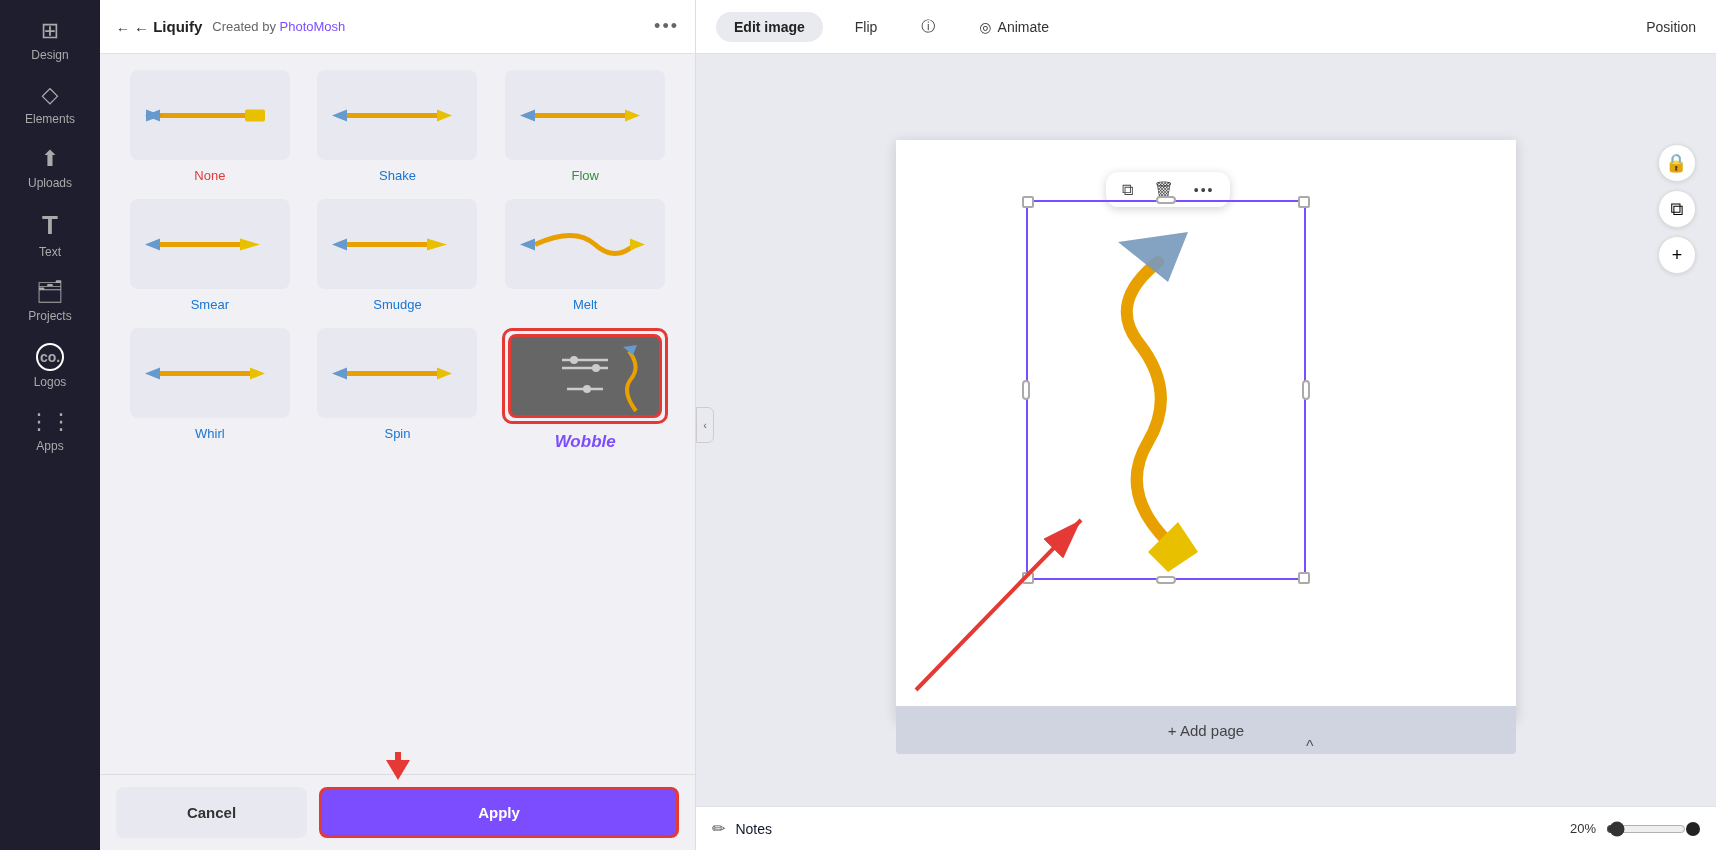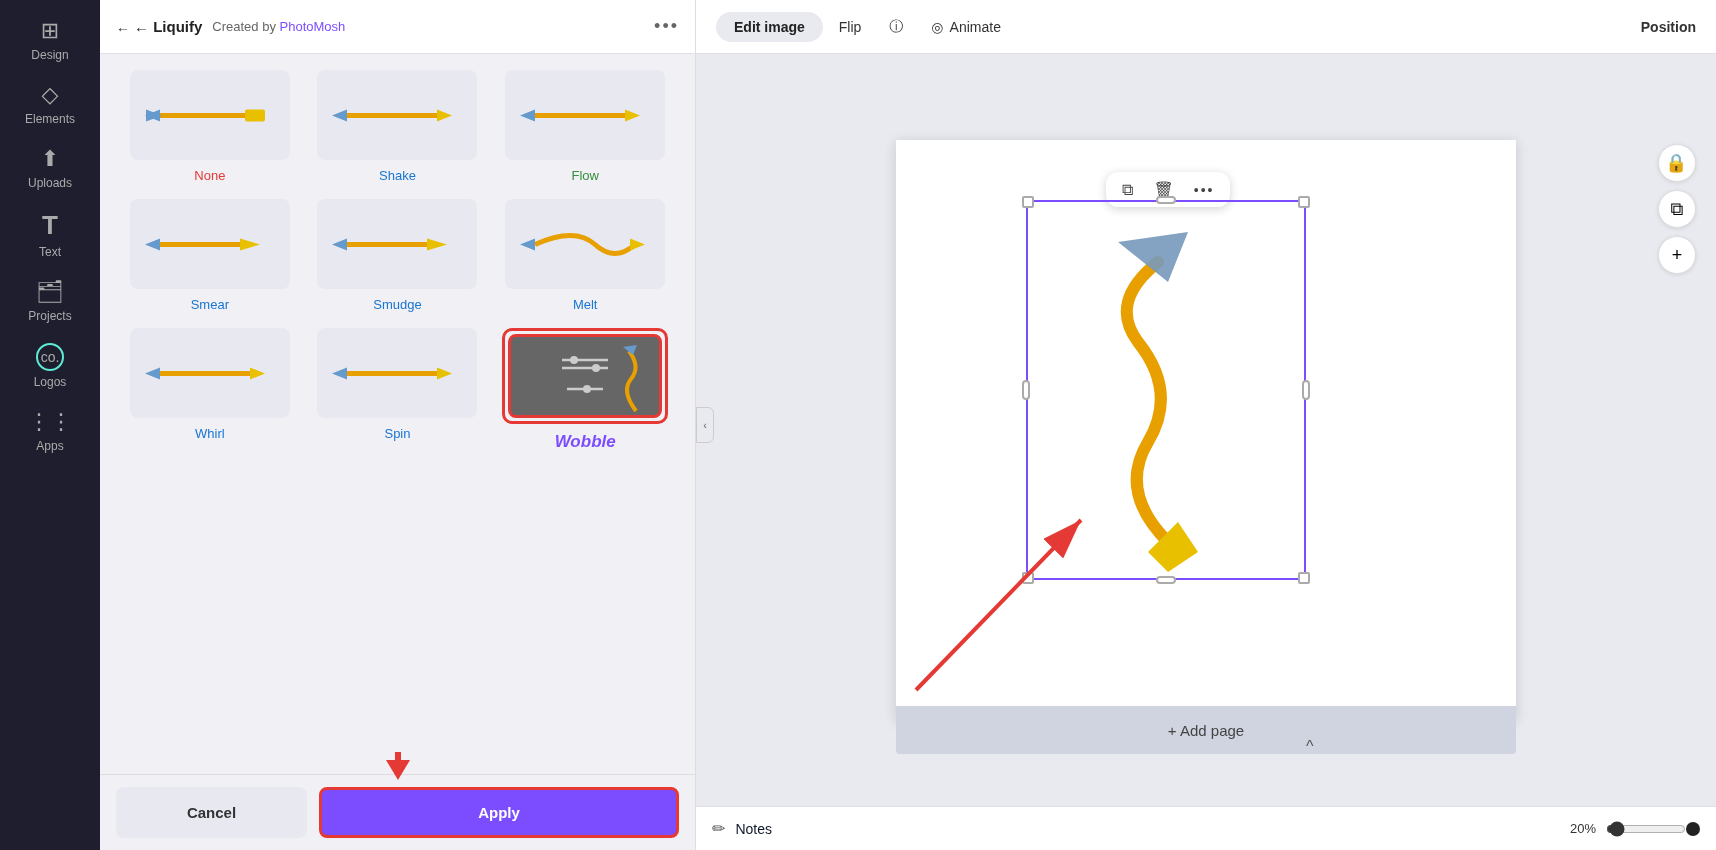--- a/index.html
+++ b/index.html
@@ -133,21 +133,21 @@
     }
 
     
     .toolbar {
       display: flex;
       align-items: center;
       background: #fff;
       padding: 0 20px;
       height: 54px;
       border-bottom: 1px solid #e0e0e8;
-      gap: 4px;
+      gap: 20px;
     }
     .toolbar .btn-edit-image {
       background: #e8eaf0;
       border: none;
       border-radius: 20px;
       padding: 7px 18px;
       font-size: 14px;
       font-weight: 600;
       cursor: pointer;
       color: #222;
@@ -155,21 +155,21 @@
     .toolbar .btn-flip, .toolbar .btn-info, .toolbar .btn-animate {
       background: none;
       border: none;
       padding: 7px 12px;
       font-size: 14px;
       cursor: pointer;
       color: #333;
       border-radius: 20px;
     }
     .toolbar .btn-animate { display: flex; align-items: center; gap: 6px; }
-    .toolbar .position-label { margin-left: auto; font-size: 14px; color: #333; font-weight: 700; }
+    .toolbar .position-label { margin-left: auto; font-size: 14px; color: #333; font-weight: 400; }
 
     
     .canvas-area {
       flex: 1;
       display: flex;
       align-items: center;
       justify-content: center;
       position: relative;
       overflow: hidden;
     }
@@ -286,21 +286,21 @@
   </div>
   <div class="sidebar-item">
     <span class="icon" style="font-size:26px;font-weight:700;">T</span>
     <span>Text</span>
   </div>
   <div class="sidebar-item">
     <span class="icon">🗂</span>
     <span>Projects</span>
   </div>
   <div class="sidebar-item">
-    <span class="icon" style="font-size:14px;border:2px solid #5eead4;border-radius:50%;width:28px;height:28px;display:flex;align-items:center;justify-content:center;">co.</span>
+    <span class="icon" style="font-size:14px;border:2px solid #ffffff;border-radius:50%;width:28px;height:28px;display:flex;align-items:center;justify-content:center;font-weight:bold;">co.</span>
     <span>Logos</span>
   </div>
   <div class="sidebar-item">
     <span class="icon">⋮⋮</span>
     <span>Apps</span>
   </div>
 </div>
 
 <div class="panel">
   <div class="panel-header">

